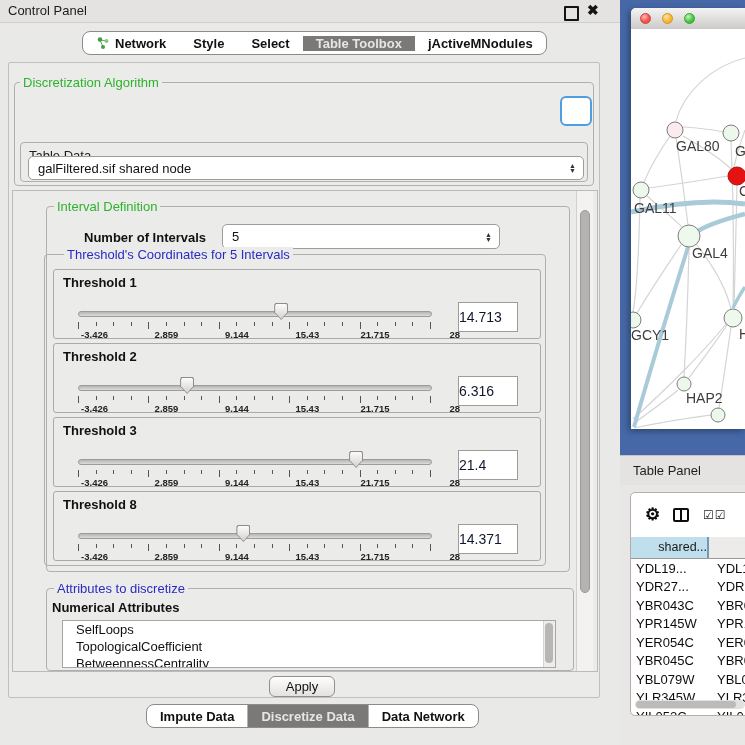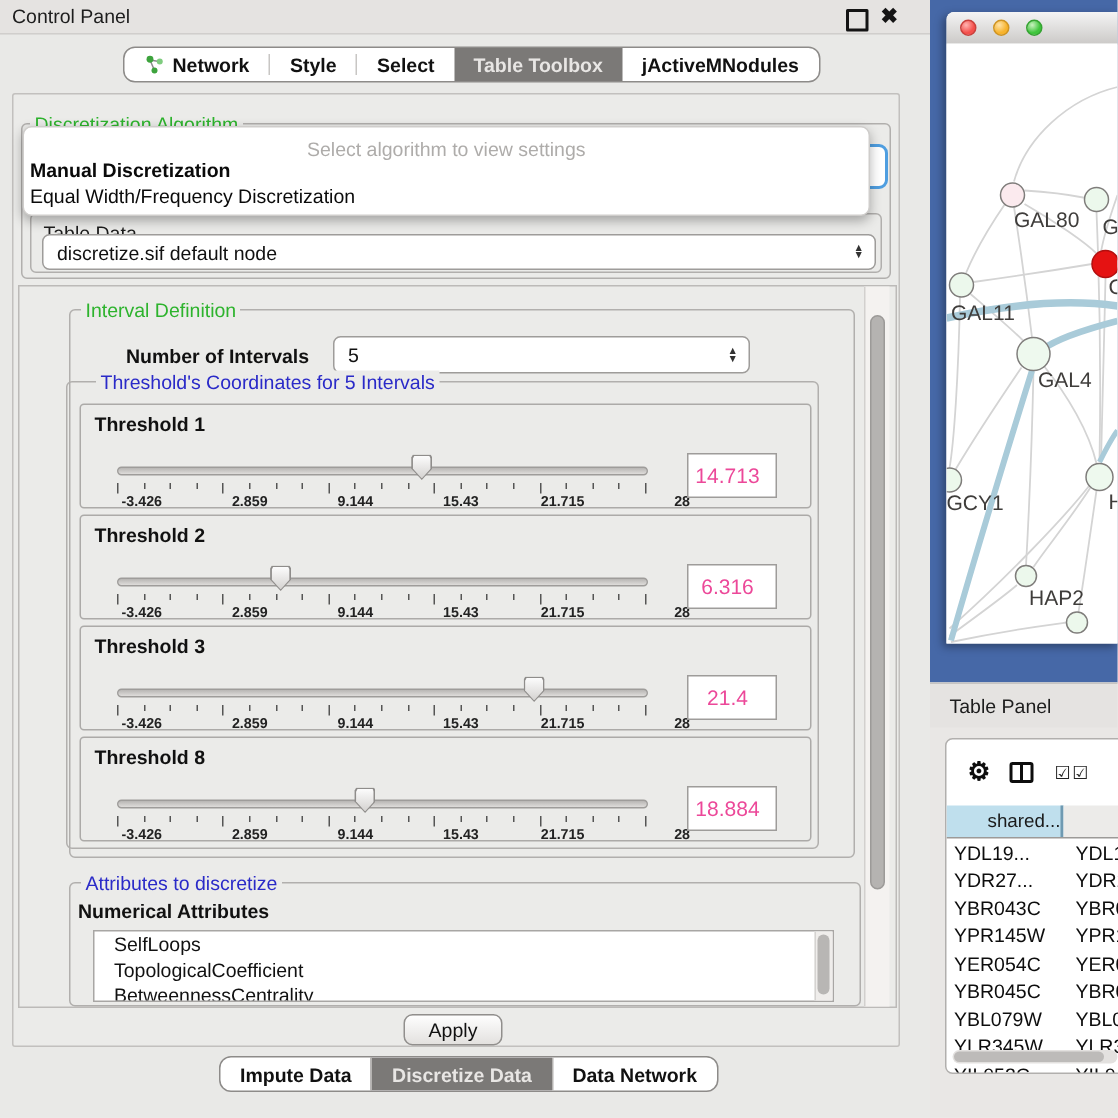--- a/index.html
+++ b/index.html
@@ -11,21 +11,21 @@
   #cp-titlebar{left:0;top:0;width:620px;height:22px;background:#e5e3e1;border-bottom:1px solid #d0cecc;}
   #cp-title{left:8px;top:3px;font-size:13px;color:#1d1d1d;}
   #float-btn{left:564px;top:6px;width:11px;height:11px;border:2px solid #141414;border-radius:1px;background:#e5e3e1;}
   #close-btn{left:587px;top:2px;font-size:14px;font-weight:bold;color:#141414;}
 
   
   .pill{display:flex;align-items:stretch;background:#ffffff;border:1px solid #8d8b89;border-radius:8px;overflow:hidden;height:24px;box-sizing:border-box;}
   .pill .tab{display:flex;align-items:center;gap:5px;padding:0 13px;font-size:13px;font-weight:600;color:#111;cursor:default;white-space:nowrap;}
   .pill .tab.selected{background:#7b7977;color:#e8e6e4;}
   .pill .sep{width:1px;background:#c8c6c4;margin:4px 0;}
-  #top-tabs{left:82px;top:31px;}
+  #top-tabs{left:82px;top:31px;align-items:center;}
   #bottom-tabs{left:146px;top:704px;}
   #bottom-tabs .tab{border-left:1px solid #b5b3b1;}
   #bottom-tabs .tab:first-child{border-left:none;}
 
   #content{left:8px;top:62px;width:592px;height:636px;background:#ebebe9;border:1px solid #c2c0be;border-radius:2px;box-sizing:border-box;}
 
   .group{position:absolute;border:1px solid #b1afad;border-radius:4px;box-sizing:border-box;}
   .group-title{position:absolute;font-size:13px;padding:0 3px;background:#ebebe9;white-space:nowrap;}
   .gt-green{color:#2db32d;}
   .gt-blue{color:#2a2ac8;}
@@ -49,21 +49,21 @@
   
   .thr-panel{position:absolute;left:8px;width:488px;height:70px;background:#ebebe9;border:1px solid #acaaa8;border-radius:3px;box-sizing:border-box;}
   .thr-label{position:absolute;left:9px;top:5px;font-size:13px;font-weight:bold;color:#111;}
   .thr-track{position:absolute;left:24px;top:41px;width:352px;height:4px;background:linear-gradient(#b8b6b4,#dedcda);border:1px solid #9e9c9a;border-radius:3px;}
   .thr-thumb{position:absolute;top:33px;width:14px;height:17px;clip-path:polygon(8% 0,92% 0,100% 12%,100% 55%,50% 100%,0 55%,0 12%);background:#8f8d8b;}
   .thr-thumb i{position:absolute;left:1px;top:1px;right:1px;bottom:1px;clip-path:polygon(8% 0,92% 0,100% 12%,100% 55%,50% 100%,0 55%,0 12%);background:linear-gradient(#fcfcfc,#d4d2d0);}
   .thr-ticks{position:absolute;left:24px;top:52px;width:352px;height:7px;}
   .thr-ticks i{position:absolute;top:0;width:1px;background:#555;}
   .thr-labels{position:absolute;left:24px;top:59px;width:352px;height:11px;font-size:9.5px;font-weight:bold;color:#222;}
   .thr-labels span{position:absolute;width:60px;text-align:right;top:0;}
-  .thr-value{position:absolute;left:404px;top:32px;width:60px;height:30px;background:#fff;border:1px solid #9e9c9a;box-sizing:border-box;font-size:14px;color:#ec4899;text-align:center;line-height:28px;padding-right:6px;}
+  .thr-value{position:absolute;left:404px;top:32px;width:60px;height:30px;background:#fff;border:1px solid #9e9c9a;box-sizing:border-box;font-size:14px;color:#0f172a;text-align:left;line-height:28px;padding-right:6px;}
 
   
   #attr-list{left:62px;top:620px;width:494px;height:48px;background:#fff;border:1px solid #a8a6a4;box-sizing:border-box;overflow:hidden;}
   #attr-list .item{font-size:13px;color:#111;padding-left:13px;line-height:17px;white-space:nowrap;}
   #attr-scroll{left:543px;top:621px;width:12px;height:46px;background:#efedeb;border-left:1px solid #d5d3d1;box-sizing:border-box;}
   #attr-thumb{left:545px;top:623px;width:8px;height:40px;background:#b8b6b4;border-radius:4px;}
 
   #apply-btn{left:269px;top:676px;width:66px;height:21px;background:linear-gradient(#fefefe,#e3e1df);border:1px solid #918f8d;border-radius:6px;box-sizing:border-box;font-size:13px;color:#111;text-align:center;line-height:19px;}
 
   
@@ -136,34 +136,29 @@
     </div>
 
   <div class="abs" id="content"></div>
 
   <div class="group" style="left:14px;top:82px;width:580px;height:104px;"></div>
   <div class="group-title gt-green" style="left:20px;top:75px;">Discretization Algorithm</div>
 
   <div class="group" style="left:20px;top:142px;width:568px;height:40px;"></div>
   <div class="group-title gt-dark" style="left:26px;top:148px;">Table Data</div>
   <div class="combo" style="left:28px;top:156px;width:556px;height:24px;">
-    <span>discretize.sif default node</span>
+    <span>galFiltered.sif shared node</span>
     <span class="spin">
         <span>▲</span>
         <span>▼</span>
       </span>
   </div>
 
   <div class="abs" id="algo-combo-remnant"></div>
 
-  <div class="abs" id="algo-popup">
-    <div class="hint">Select algorithm to view settings</div>
-    <div class="opt b" style="top:21px;">Manual Discretization</div>
-    <div class="opt" style="top:38px;">Equal Width/Frequency Discretization</div>
-  </div>
 
   <div class="abs" id="scrollpanel"></div>
   <div class="abs" id="sp-scrollbar"></div>
   <div class="abs" id="sp-thumb"></div>
 
   <div class="group" style="left:46px;top:206px;width:524px;height:366px;"></div>
   <div class="group-title gt-green" style="left:54px;top:199px;">Interval Definition</div>
 
   <div class="abs" style="left:84px;top:230px;font-size:13px;font-weight:bold;color:#111;">Number of Intervals</div>
   <div class="combo" style="left:222px;top:224px;width:278px;height:25px;">
@@ -322,21 +317,21 @@
           <i style="left:352.0px;height:7px;"></i>
         </div>
         <div class="thr-labels">
           <span style="left:-30.0px;">-3.426</span>
           <span style="left:40.4px;">2.859</span>
           <span style="left:110.8px;">9.144</span>
           <span style="left:181.2px;">15.43</span>
           <span style="left:251.6px;">21.715</span>
           <span style="left:322.0px;">28</span>
         </div>
-        <div class="thr-value">18.884</div>
+        <div class="thr-value">14.371</div>
       </div>
     </div>
   <div class="group-title gt-blue" style="left:64px;top:247px;">Threshold's Coordinates for 5 Intervals</div>
 
   <div class="group" style="left:46px;top:588px;width:528px;height:83px;"></div>
   <div class="group-title gt-blue" style="left:54px;top:581px;">Attributes to discretize</div>
   <div class="abs" style="left:52px;top:600px;font-size:13px;font-weight:bold;color:#111;">Numerical Attributes</div>
   <div class="abs" id="attr-list">
       <div class="item">SelfLoops</div>
       <div class="item">TopologicalCoefficient</div>

